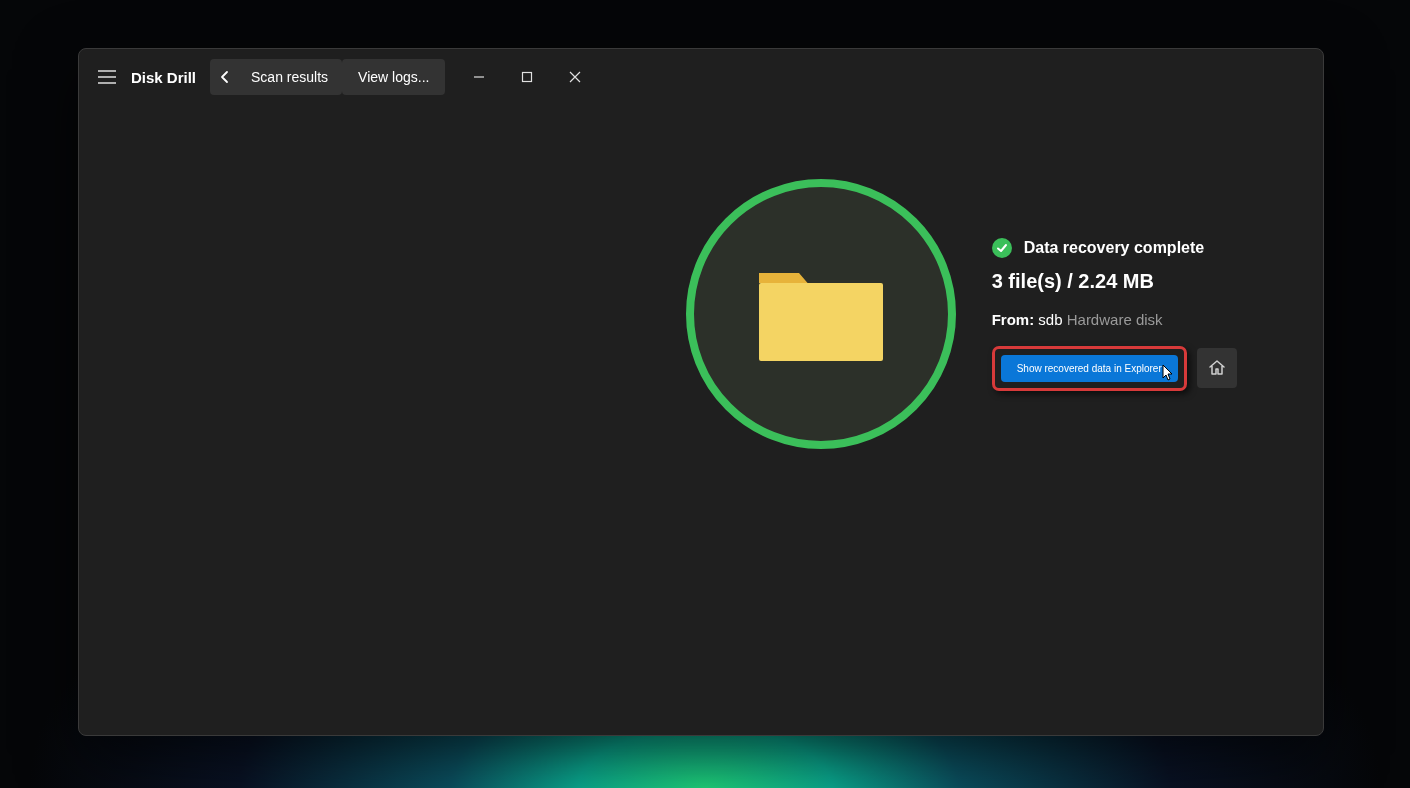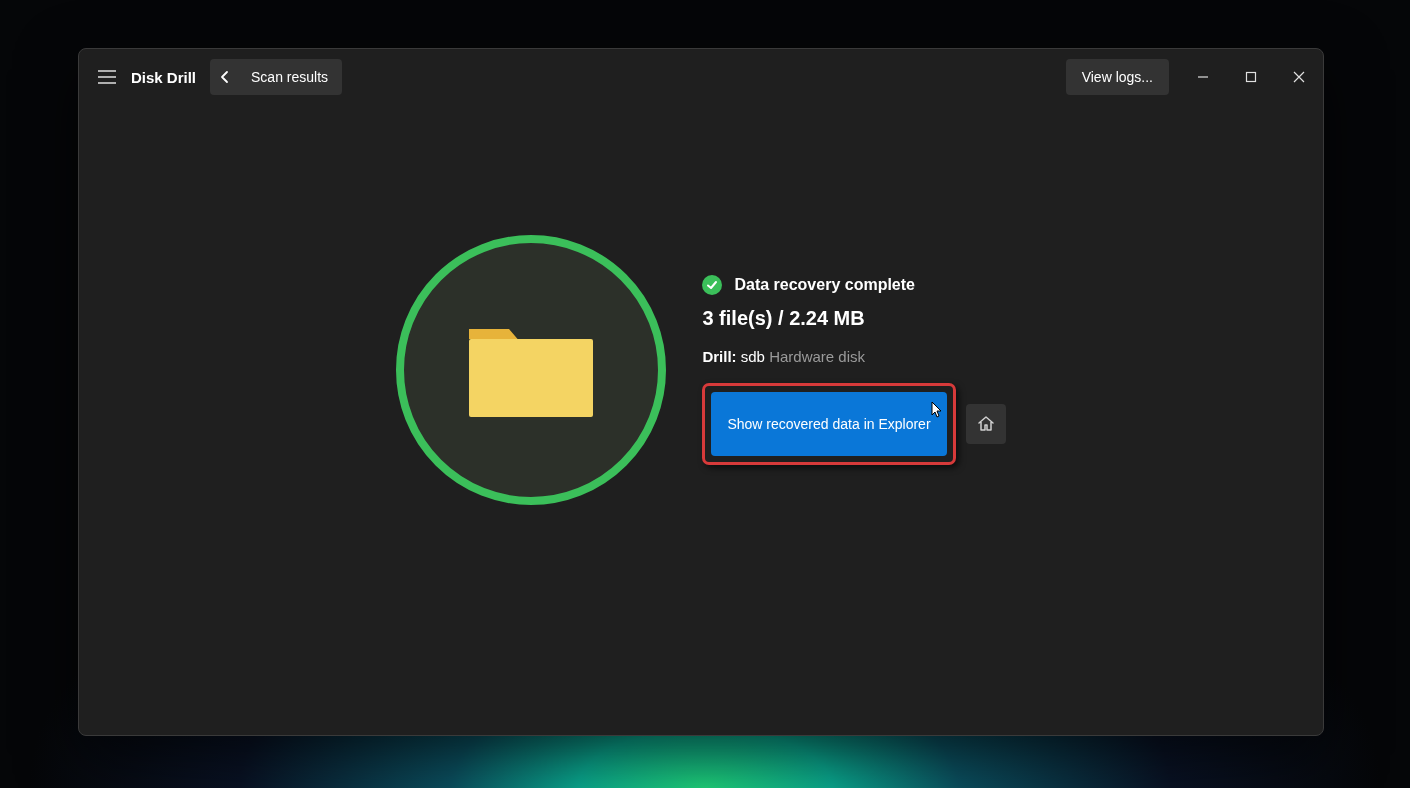--- a/index.html
+++ b/index.html
@@ -8,21 +8,21 @@
     background: radial-gradient(ellipse 60% 50% at 50% 100%, #1fd27a 0%, #0aa88f 15%, #0b5060 30%, #091224 55%, #050608 80%);
   }
   .window {
     position: absolute;
     left: 78px; top: 48px;
     width: 1246px; height: 688px;
     background: #1f1f1f;
     border: 1px solid #3a3a3a;
     border-radius: 8px;
     box-shadow: 0 20px 60px rgba(0,0,0,0.6);
-    display: flex; flex-direction: column;
+    display: flex; 
   }
   .titlebar {
     height: 56px;
     display: flex; align-items: center;
     padding-left: 10px;
     color: #e8e8e8;
   }
   .hamburger {
     width: 36px; height: 36px;
     display: flex; align-items: center; justify-content: center;
@@ -72,21 +72,21 @@
   .meta-line .label { font-weight: 600; }
   .meta-line .muted { color: #9a9a9a; margin-top: 21px; }
   .action-row { display: flex; align-items: center; gap: 10px; margin-top: 18px; }
   .highlight-frame {
     padding: 6px; border: 3px solid #d73a3a; border-radius: 7px;
     box-shadow: 3px 3px 6px rgba(0,0,0,0.6);
     background: #1f1f1f;
   }
   .show-btn {
     background: #0a77d8; color: #fff; border: none;
-    border-radius: 4px; padding: 24px 16px; font-size: 14px;
+    border-radius: 4px; padding: 8px 16px; font-size: 10px;
     cursor: pointer; display: inline-flex; align-items: center;
     position: relative;
   }
   .cursor {
     position: absolute; right: 4px; top: 9px;
   }
   .home-btn {
     width: 40px; height: 40px; background: #333333; border-radius: 4px;
     display: flex; align-items: center; justify-content: center; cursor: pointer;
   }
@@ -146,21 +146,21 @@
             <svg width="12" height="12" viewBox="0 0 12 12">
                 <path d="M2 6.5 L5 9 L10 3" stroke="#fff" stroke-width="2" fill="none" stroke-linecap="round" stroke-linejoin="round"></path>
               </svg>
           </div>
           <span class="status-text">Data recovery complete</span>
         </div>
 
         <div class="summary">3 file(s) / 2.24 MB</div>
 
         <div class="meta-line">
-          <span class="label">Drill:</span>
+          <span class="label">From:</span>
           <span>sdb</span>
           <span class="muted">Hardware disk</span>
         </div>
 
 
         <div class="action-row">
           <div class="highlight-frame">
             <button class="show-btn">
               <span>Show recovered data in Explorer</span>
               <svg class="cursor" width="16" height="20" viewBox="0 0 16 20">

